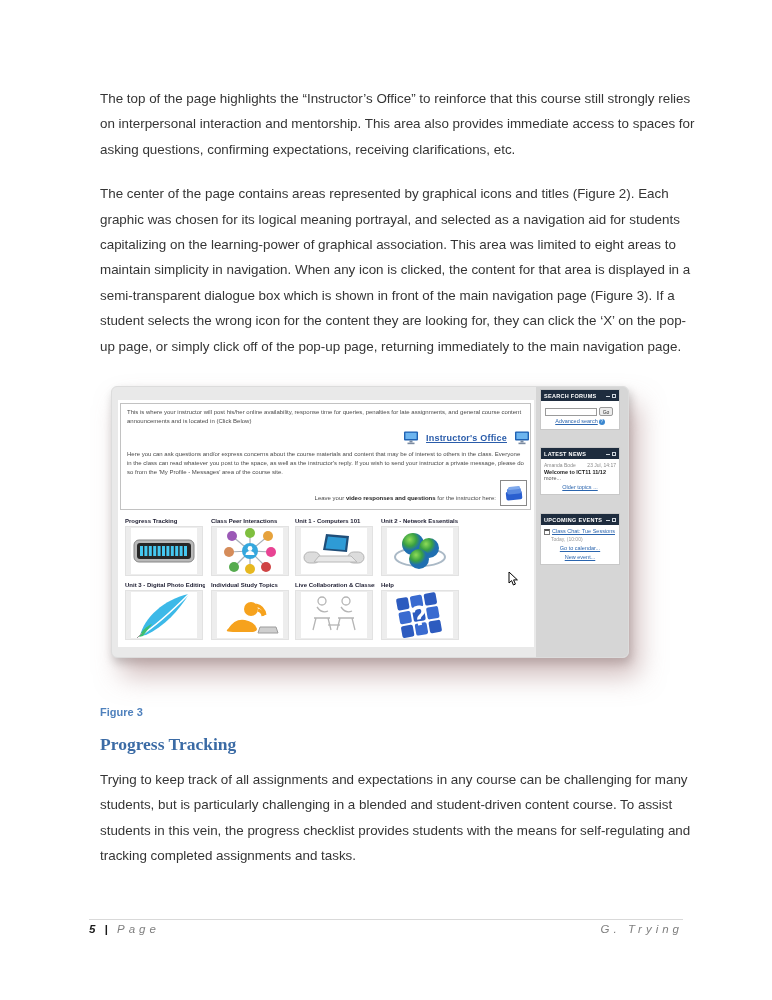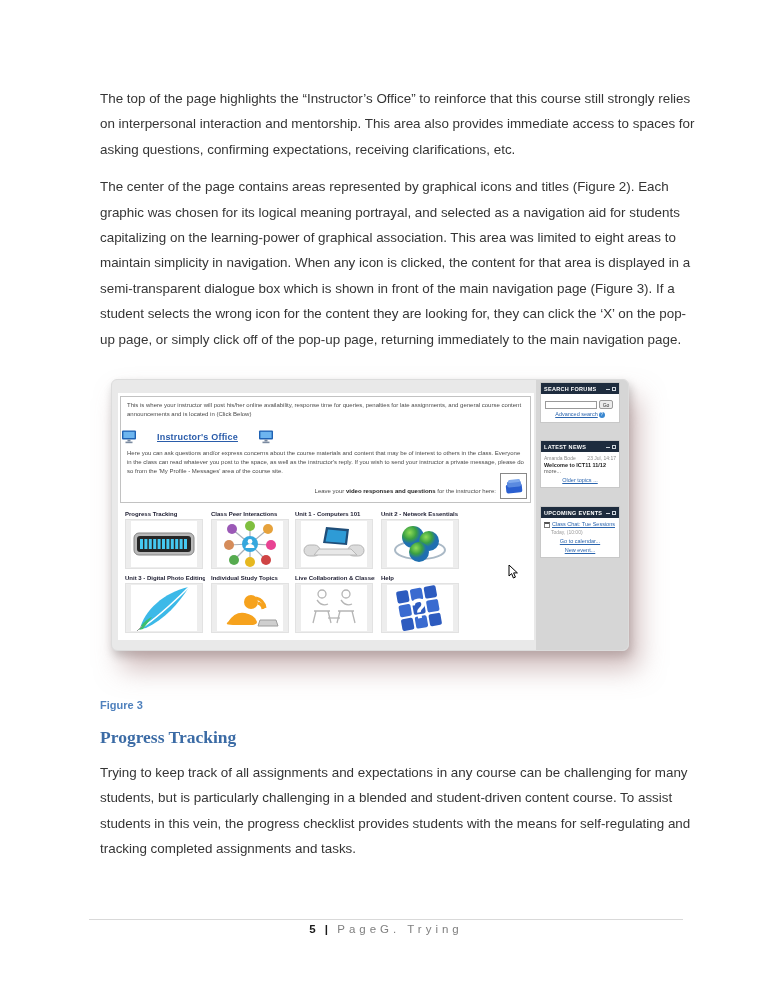--- a/index.html
+++ b/index.html
@@ -1,31 +1,31 @@
 <!DOCTYPE html>
 <html><head>
 <meta charset="utf-8">
 <style>
   * { margin:0; padding:0; box-sizing:border-box; }
   html,body { width:772px; height:1000px; background:#fff; overflow:hidden; }
   body { font-family:"Liberation Sans", sans-serif; color:#333; position:relative; }
 
   .doc { position:absolute; left:100px; top:86px; width:596px; }
   .para { font-size:13.4px; line-height:25.4px; color:#353535; }
-  .para + .para { margin-top:12px; }
+  .para + .para { margin-top:19px; }
 
   
   .shot-wrap { margin-top:27px; margin-left:11px; width:518px; height:272px; position:relative; }
   .shot { position:absolute; inset:0; background:#e9e9e9; border:1px solid #dcdcdc; border-radius:6px;
           box-shadow: 10px 18px 26px rgba(165,125,125,.5), 2px 5px 10px rgba(0,0,0,.22); overflow:hidden; }
   .shot-main { position:absolute; left:6px; top:13px; width:416px; height:247px; background:#fff; }
   .intro-box { position:absolute; left:2px; top:3px; width:411px; height:107px; border:1px solid #c2c2c2; background:#fff; }
   .tiny { font-size:6px; line-height:1.55; color:#4a4a4a; }
   .intro-text { padding:4px 6px 0 6px; }
-  .office-row { display:flex; justify-content:flex-start; align-items:center; gap:20px; margin-top:10px; }
+  .office-row { display:flex; justify-content:flex-end; align-items:center; gap:7px; margin-top:4px; }
   .office-link { font-size:9px; font-weight:bold; color:#2a5caa; text-decoration:underline; letter-spacing:.2px; }
   .desc-text { padding:5px 6px 0 6px; }
   .video-row { position:absolute; right:34px; bottom:8px; font-size:6px; color:#4a4a4a; white-space:nowrap; }
   .video-row b { color:#222; }
   .video-icon-box { position:absolute; right:3px; bottom:3px; width:27px; height:26px; border:1px solid #888; background:#fff;
                     display:flex; align-items:center; justify-content:center; }
 
   .grid { position:absolute; left:2px; top:118px; width:413px; }
   .tile { position:absolute; width:80px; }
   .tile-label { font-size:6px; font-weight:bold; color:#1b1b2f; white-space:nowrap; overflow:hidden; display:block; margin-bottom:2px; }
@@ -61,21 +61,21 @@
   .ev-when { color:#9a9a9a; margin:1px 0 2px 7px; font-size:5px; }
 
   .cursor { position:absolute; left:396px; top:185px; }
 
   
   .fig-caption { margin-top:48px; font-size:11px; font-weight:bold; color:#4f81bd; }
   .heading { margin-top:16px; font-family:"Liberation Serif", serif; font-size:17.5px; font-weight:bold; color:#3b6ba5; }
   .p3 { margin-top:12px; }
 
   .footer-rule { position:absolute; left:89px; right:89px; top:919px; border-top:1px solid #d9d9d9; }
-  .footer { position:absolute; left:89px; right:89px; top:923px; display:flex; justify-content:center; font-size:11.5px; }
+  .footer { position:absolute; left:89px; right:89px; top:923px; display:flex; justify-content:space-between; font-size:11.5px;font-style:italic; }
   .f-left { color:#7f7f7f; letter-spacing:4px; }
   .f-left .num { color:#1a1a1a; font-weight:bold; letter-spacing:2px; }
   .f-left .sep { color:#1a1a1a; font-weight:bold; letter-spacing:2px; }
   .f-right { color:#7f7f7f; letter-spacing:4px; }
 </style>
 </head>
 <body>
 
 <div class="doc">
   <p class="para">The top of the page highlights the “Instructor’s Office” to reinforce that this course still strongly relies on interpersonal interaction and mentorship.  This area also provides immediate access to spaces for asking questions, confirming expectations, receiving clarifications, etc.</p>

